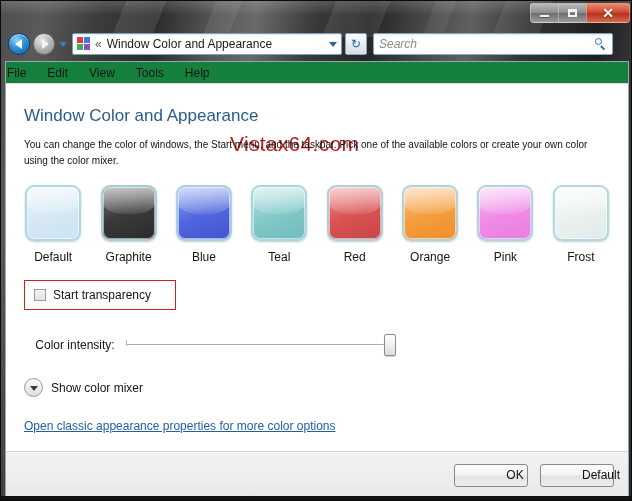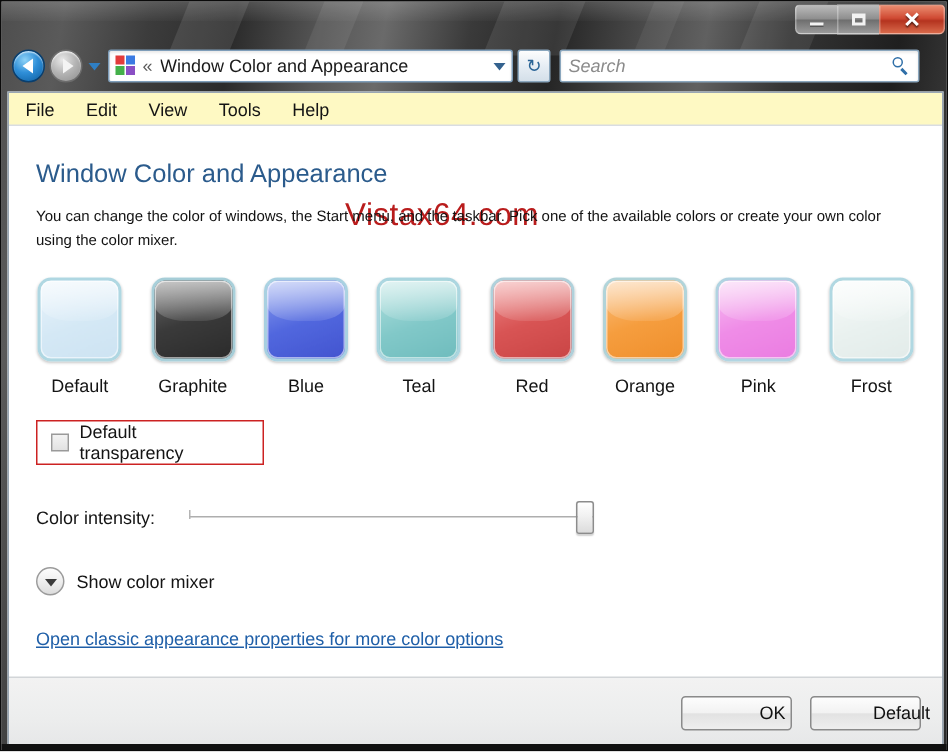--- a/index.html
+++ b/index.html
@@ -269,22 +269,21 @@
     border-bottom: none;
     box-sizing: border-box;
     overflow: hidden;
   }
 
   .menubar {
     height: 21px;
     border-bottom: 1px solid #d9dde2;
     display: flex;
     align-items: center;
-    padding-left: 10px;
-    background: #fef9c3;
+    background: #15803d;
     position: relative;
     z-index: 2;
   }
   .menuitem {
     font-size: 12px;
     color: #141414;
     margin-right: 19px;
     line-height: 1;
     padding: 2px 1px;
   }
@@ -384,20 +383,21 @@
   
   .slider-row {
     margin-top: 24px;
     display: flex;
     align-items: center;
   }
   .slider-label {
     font-size: 12px;
     color: #141414;
     width: 102px;
+    text-align: center;
   }
   .slider-wrap {
     position: relative;
     width: 270px;
     height: 22px;
     display: flex;
     align-items: center;
   }
   .slider-track {
     position: absolute;
@@ -624,21 +624,21 @@
             <div class="swatch-cell">
               <div class="swatch" style="background: linear-gradient(160deg, rgb(248, 251, 250) 0%, rgb(233, 241, 239) 55%, rgb(226, 235, 233) 100%);">
                 <div class="gloss"></div>
               </div>
               <div class="swatch-label">Frost</div>
             </div>
           </div>
 
         <div class="transp-row">
           <span class="checkbox"></span>
-          <span class="transp-label">Default transparency</span>
+          <span class="transp-label">Start transparency</span>
         </div>
 
         <div class="slider-row">
           <span class="slider-label">Color intensity:</span>
           <span class="slider-wrap">
             <span class="slider-track"></span>
             <span class="tick-left"></span>
             <span class="slider-thumb" style="left: 258px;"></span>
           </span>
         </div>

